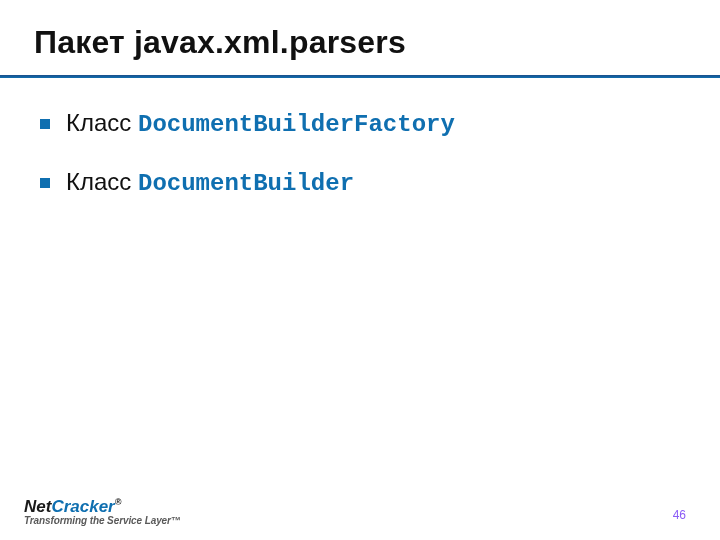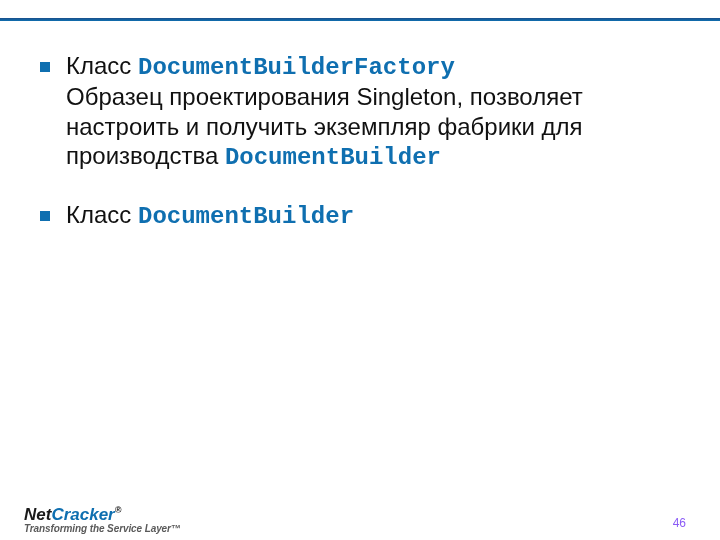--- a/index.html
+++ b/index.html
@@ -61,21 +61,21 @@
       font-family: "Courier New", Courier, monospace;
       color: #0f6fb0;
       font-weight: 700;
       font-size: 24px;
     }
     .desc { display: block; }
     .footer {
       position: absolute;
       left: 0;
       right: 0;
-      bottom: 2px;
+      bottom: 10px;
       height: 40px;
     }
     .logo {
       position: absolute;
       left: 24px;
       bottom: 4px;
       display: flex;
       flex-direction: column;
       line-height: 1;
     }
@@ -100,26 +100,26 @@
       right: 34px;
       bottom: 8px;
       font-size: 12px;
       color: #8b5cf6;
     }
   </style>
 </head>
 <body>
 
 <div class="slide">
+  <h1 class="title">Пакет javax.xml.parsers</h1>
   <div class="hr"></div>
 
   <ul class="body-list">
     <li>
       <span class="label">Класс </span><span class="code">DocumentBuilderFactory</span>
-      <span class="desc"><span>Образец проектирования Singleton, позволяет настроить и получить экземпляр фабрики для производства </span><span class="code">DocumentBuilder</span><span></span></span>
     </li>
     <li>
       <span class="label">Класс </span><span class="code">DocumentBuilder</span>
     </li>
   </ul>
 
   <div class="footer">
     <div class="logo">
       <div class="logo-main">
         <span class="logo-net">Net</span><span class="logo-cracker">Cracker</span><span class="logo-reg">®</span>

